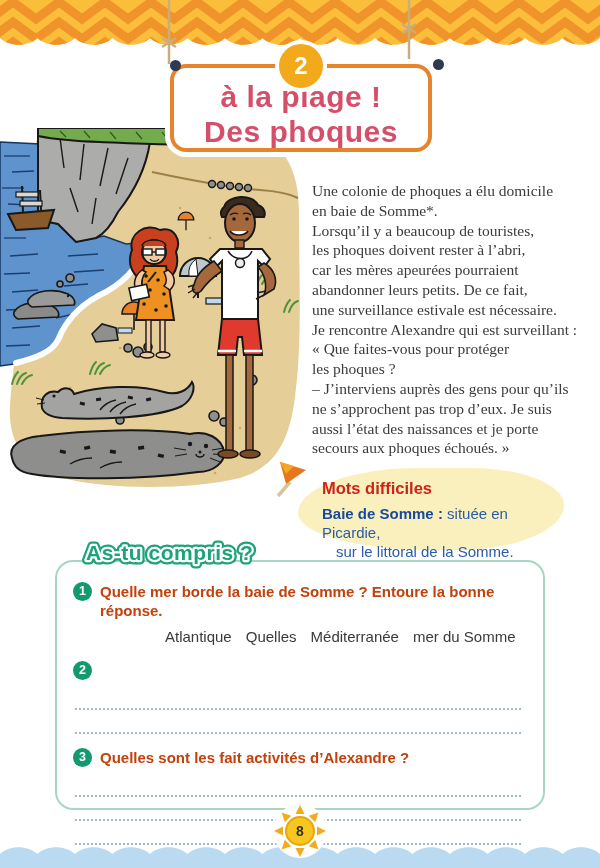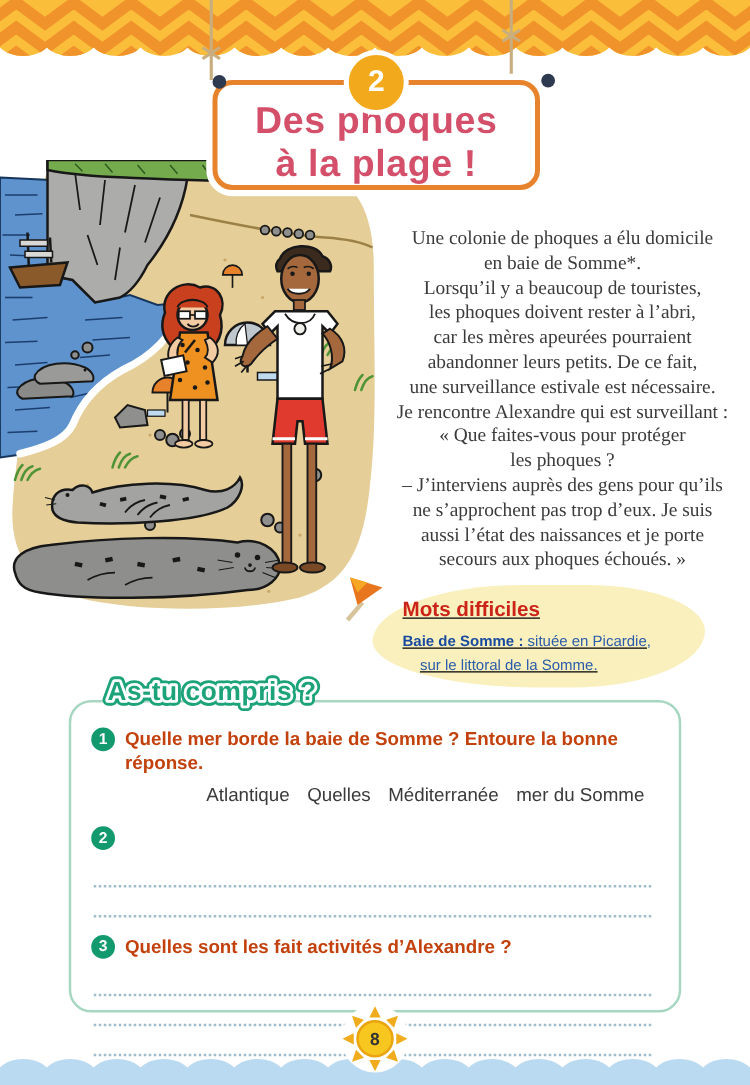--- a/index.html
+++ b/index.html
@@ -24,31 +24,31 @@
     color:#D4506A;letter-spacing:.5px;}
   .sign-knot{position:absolute;width:11px;height:11px;border-radius:50%;background:#2E3A4F;}
   .knot-left{left:-4px;top:-8px;}
   .knot-right{right:-16px;top:-9px;}
   
   .illustration{position:absolute;left:0;top:128px;z-index:2;}
   
   .passage{
     position:absolute;left:312px;top:181px;width:276px;z-index:2;
     font-family:"Liberation Serif",serif;font-size:15.5px;line-height:19.8px;
-    color:#3B3B3B;white-space:pre-line;text-align:center;
+    color:#3B3B3B;white-space:pre-line;
   }
   
   .vocab{
     position:absolute;left:298px;top:468px;width:266px;height:82px;z-index:2;
     background:#FAF0BE;border-radius:45% 35% 40% 50% / 55% 45% 55% 45%;
-    padding:11px 0 0 24px;box-sizing:border-box;text-decoration:underline;
+    padding:11px 0 0 24px;box-sizing:border-box;
   }
   .vocab-flag{position:absolute;left:-22px;top:-10px;}
   .vocab-title{color:#CC2318;font-weight:bold;font-size:16.5px;margin-bottom:6px;}
-  .vocab-line{font-size:12px;color:#2B5CA9;line-height:19px;}
+  .vocab-line{font-size:15px;color:#2B5CA9;line-height:19px;}
   .vocab-term{font-weight:bold;color:#17499E;}
   .vocab-line2{padding-left:14px;}
   
   .quiz-title-svg{position:absolute;left:78px;top:536px;z-index:3;}
   .quiz-box{
     position:absolute;left:55px;top:560px;width:490px;height:250px;z-index:2;
     border:2.5px solid #A7D7C1;border-radius:18px;background:#fff;
     box-sizing:border-box;padding:20px 20px 0 16px;
   }
   .q-row{display:flex;gap:8px;align-items:flex-start;margin-bottom:6px;}
@@ -89,22 +89,22 @@
     <line x1="409" y1="0" x2="409" y2="60"></line>
     <path d="M402,24 l14,9 M416,24 l-14,9"></path>
   </g>
 </svg>
 
 <div class="sign">
   <span class="sign-knot knot-left"></span>
   <span class="sign-knot knot-right"></span>
   <div class="sign-badge">2</div>
   <div class="sign-title">
+    <div>à la plage !</div>
     <div>Des phoques</div>
-    <div>à la plage !</div>
   </div>
 </div>
 
 <svg class="illustration" width="305" height="372" viewBox="0 0 305 372">
 
   <path d="M40,4 C120,-2 200,-2 246,6 C284,12 299,40 299,85 C299,150 302,210 296,260 C291,310 278,338 240,350 C190,362 110,362 62,350 C25,340 8,315 10,278 C12,240 20,210 20,170 C20,110 24,40 40,4 Z" fill="#E5CE97"></path>
   <g fill="#C9A86A">
     <circle cx="180" cy="80" r="1.3"></circle>
       <circle cx="210" cy="110" r="1.3"></circle>
       <circle cx="165" cy="150" r="1.3"></circle>

